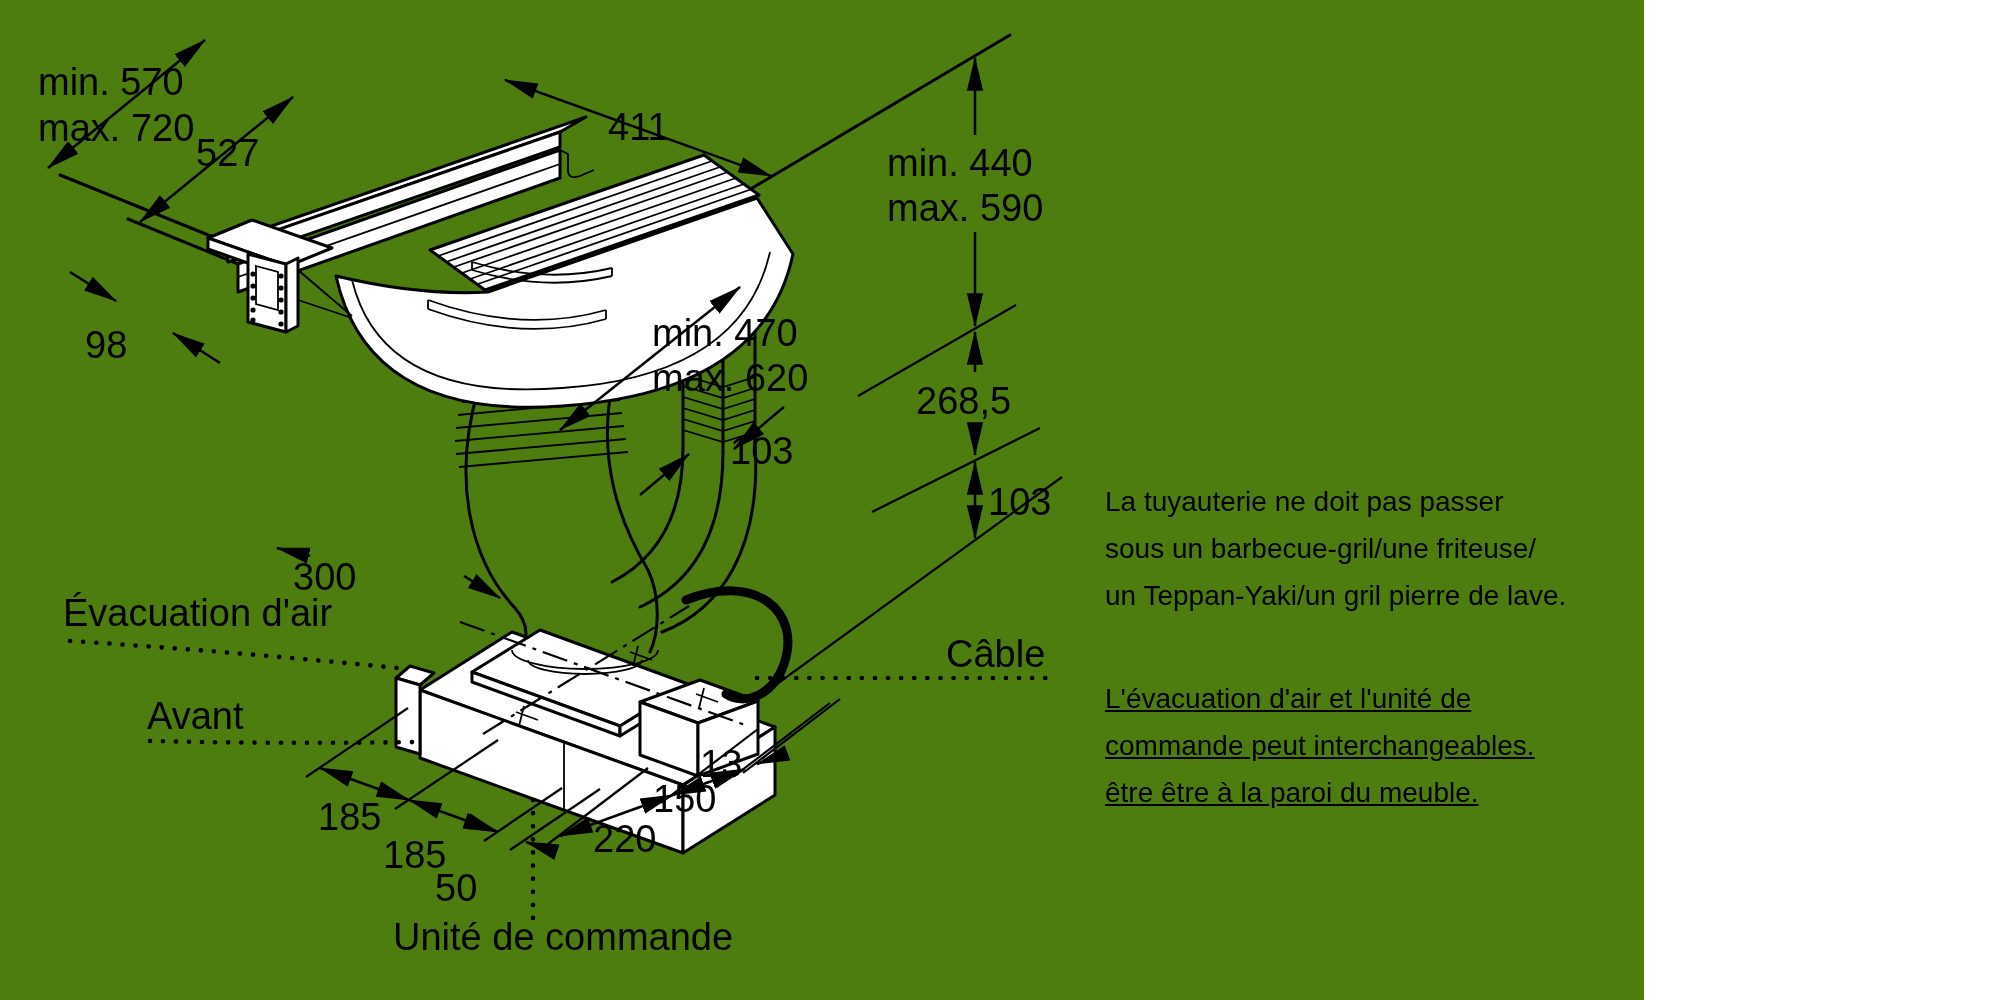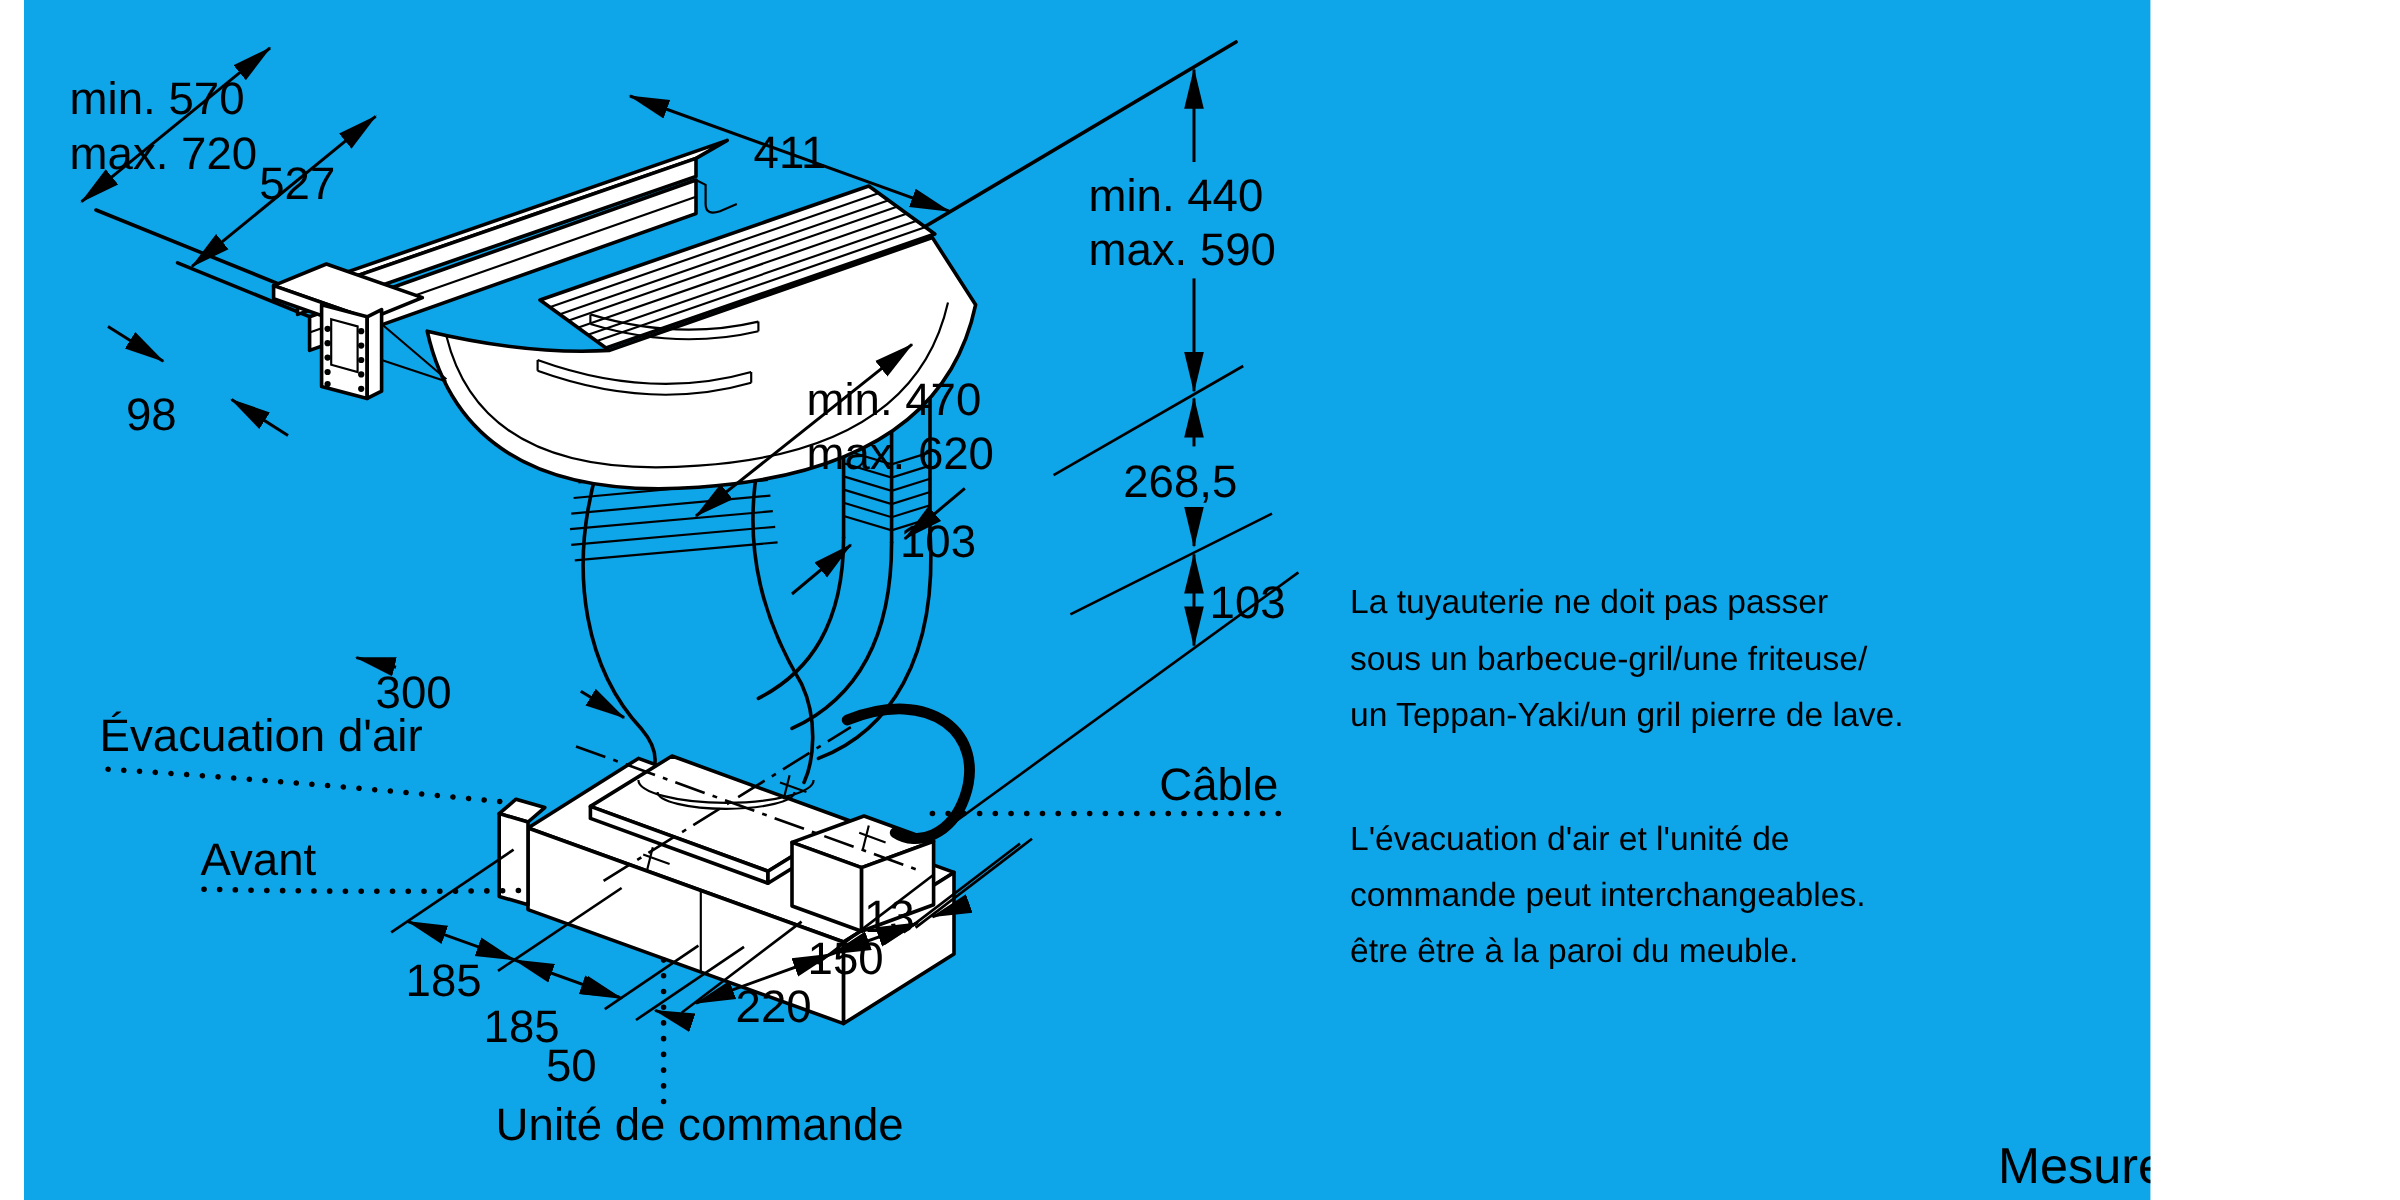--- a/index.html
+++ b/index.html
@@ -1,29 +1,29 @@
 <!DOCTYPE html>
 <html><head>
 <meta charset="utf-8">
 <style>
   html,body{margin:0;padding:0;background:#fff;}
-  .stage{position:relative;width:1772px;height:1000px;background:#0ea5e9;overflow:hidden;
-         font-family:"Liberation Sans", sans-serif;color:#000;margin-left:20px;}
+  .stage{position:relative;width:1644px;height:1000px;background:#4d7c0f;overflow:hidden;
+         font-family:"Liberation Sans", sans-serif;color:#000;}
   svg{position:absolute;left:0;top:0;}
   svg text{font-family:"Liberation Sans", sans-serif;font-size:38px;fill:#000;}
   .ln{stroke:#000;stroke-width:3;fill:none;stroke-linecap:round;stroke-linejoin:round;}
   .thin{stroke:#000;stroke-width:1.8;fill:none;}
   .wf{fill:#fff;stroke:#000;stroke-width:3;stroke-linejoin:round;}
   .dim{stroke:#000;stroke-width:2.5;fill:none;}
   .ref{stroke:#000;stroke-width:2.2;fill:none;}
   .dots{stroke:#000;stroke-width:4.6;fill:none;stroke-linecap:round;stroke-dasharray:0.1 13;}
   .dashdot{stroke:#000;stroke-width:2.2;fill:none;stroke-dasharray:26 7 4 7;}
   .cable{stroke:#000;stroke-width:9;fill:none;stroke-linecap:round;}
   .notes{position:absolute;left:1105px;top:478px;font-size:28px;line-height:47px;white-space:nowrap;}
-  .notes .p2{margin-top:56px;}
+  .notes .p2{margin-top:56px;text-decoration:underline;}
   .footer{position:absolute;left:1645px;top:948px;font-size:42px;}
 </style>
 </head>
 <body>
 
 <div class="stage">
 
 <svg width="2000" height="1000" viewBox="0 0 2000 1000">
   <defs>
     <marker id="ah" viewBox="0 0 10 6" refX="9.6" refY="3" markerWidth="34" markerHeight="20.4" orient="auto-start-reverse" markerUnits="userSpaceOnUse">

